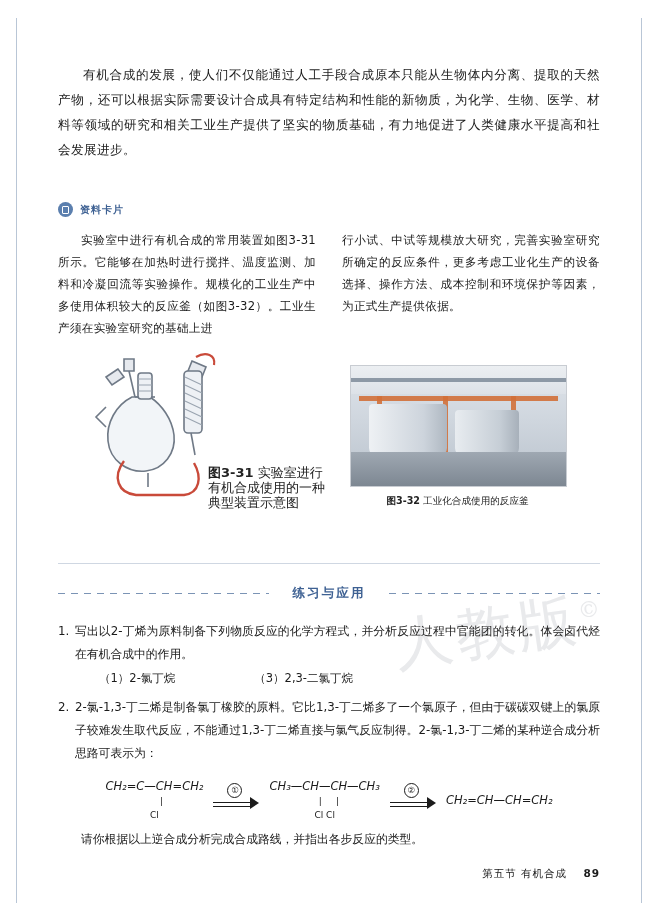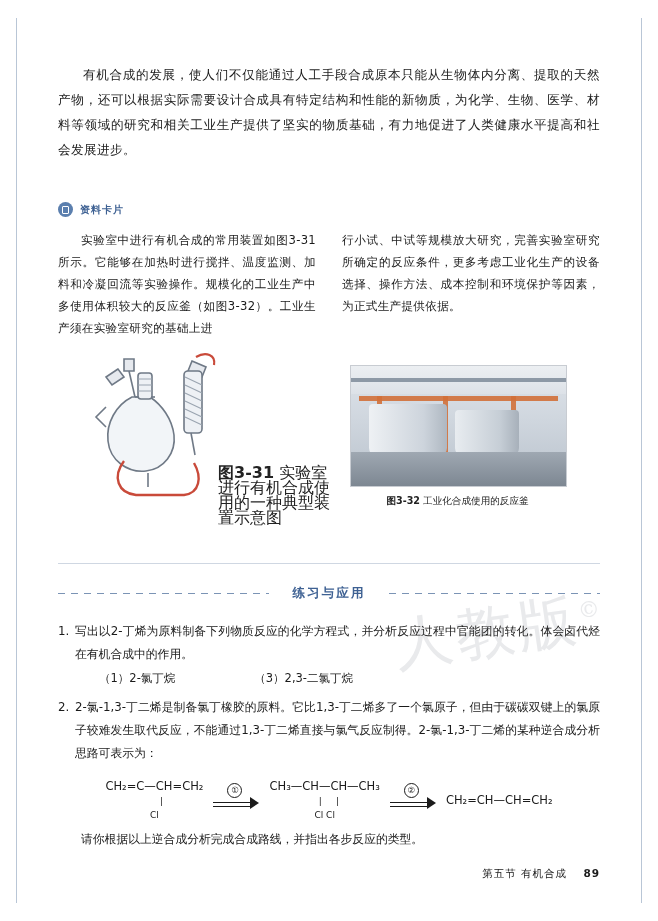--- a/index.html
+++ b/index.html
@@ -78,23 +78,23 @@
     margin-top:6px;
     height:200px;
   }
   .fig-left{
     position:absolute;left:0;top:0;width:270px;height:190px;
   }
   .apparatus{
     position:absolute;left:30px;top:0;
   }
   .cap-left{
-    position:absolute;left:160px;top:120px;
+    position:absolute;left:150px;top:120px;
     width:118px;
-    font-size:16px;line-height:15px;color:#222;
+    font-size:13px;line-height:15px;color:#222;
   }
   .cap-left b{font-weight:bold;}
   .fig-right{
     position:absolute;left:292px;top:20px;
   }
   .photo{
     width:215px;height:120px;
     border:1px solid #c8ccd2;
     position:relative;overflow:hidden;
     background:linear-gradient(#dfe4ea,#cfd6de 45%,#b9c2cc);
@@ -174,21 +174,21 @@
   }
   .opts span{width:25%;font-size:11.5px;margin-left:24px;}
 
   
   .scheme{
     margin:14px 0 6px 0;
     display:flex;align-items:center;justify-content:center;gap:6px;
     font-size:11.5px;
   }
   .struct{position:relative;display:inline-block;text-align:center;}
-  .struct .top{white-space:nowrap;}
+  .struct .top{white-space:nowrap;font-style:italic;}
   .struct .bond{
     font-size:9px;line-height:9px;color:#1b1b1b;
   }
   .arrow{
     position:relative;width:54px;height:26px;flex:0 0 auto;
   }
   .arrow .shaft{
     position:absolute;left:4px;top:15px;width:40px;height:0;
     border-top:1px solid #1b1b1b;border-bottom:1px solid #1b1b1b;height:3px;
   }

